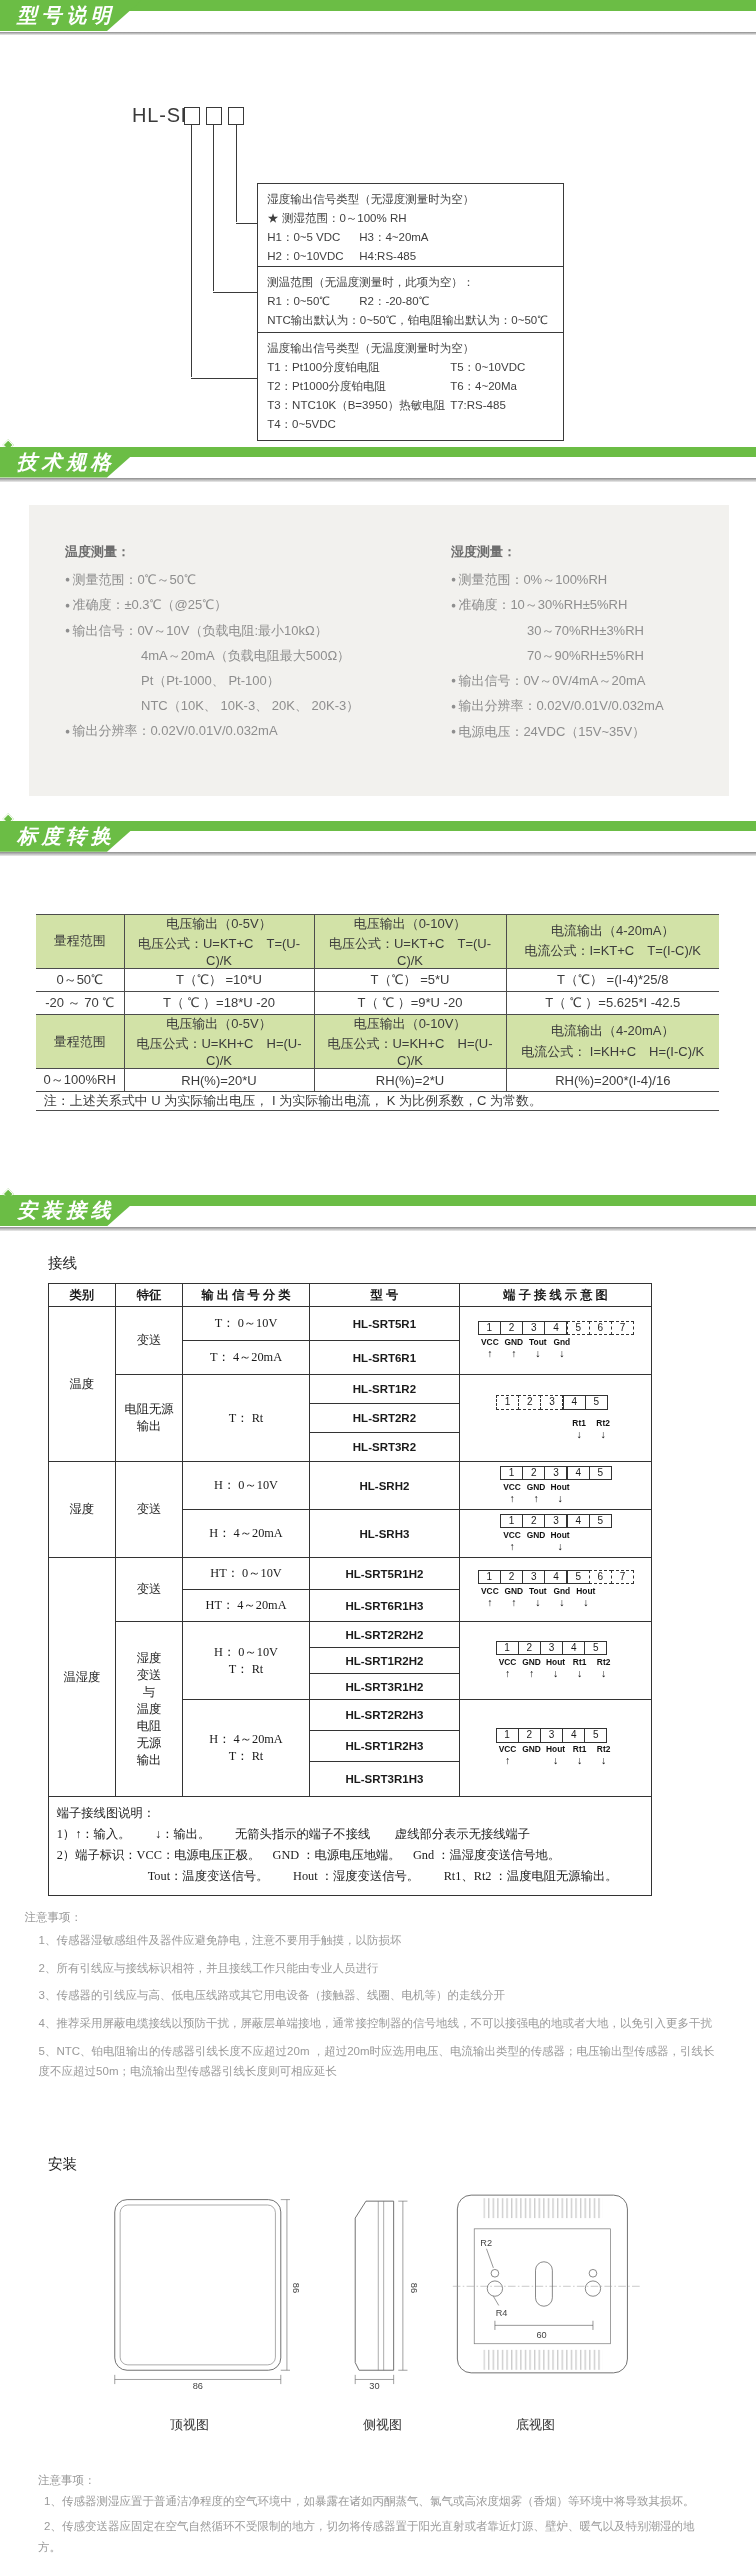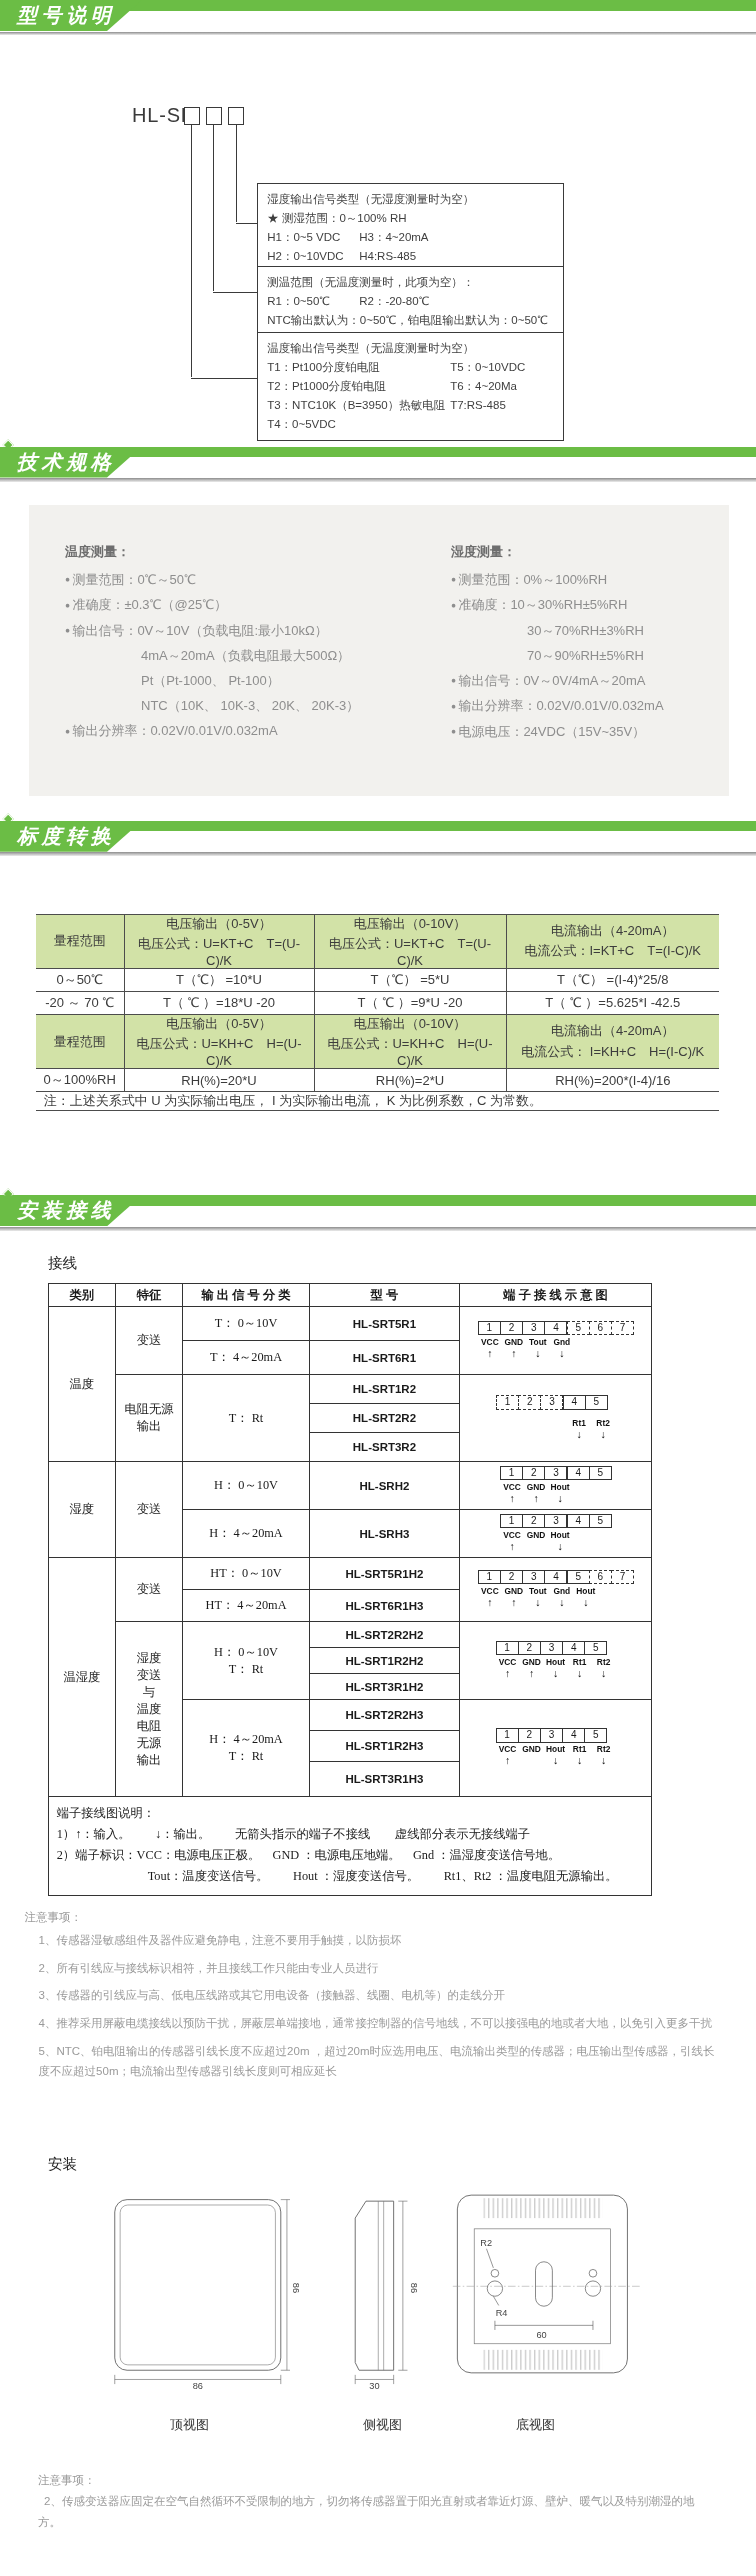--- a/index.html
+++ b/index.html
@@ -457,17 +457,18 @@
       <text x="118" y="194" text-anchor="middle">60</text>
     </svg>
 
     <div class="figcap" style="left:170px;">顶视图</div>
     <div class="figcap" style="left:363px;">侧视图</div>
     <div class="figcap" style="left:516px;">底视图</div>
   </div>
 
   <div class="notes2">
     <div class="title">注意事项：</div>
+    <div class="item">1、传感器测湿应置于普通洁净程度的空气环境中，如暴露在诸如丙酮蒸气、氯气或高浓度烟雾（香烟）等环境中将导致其损坏。</div>
     <div class="item">2、传感变送器应固定在空气自然循环不受限制的地方，切勿将传感器置于阳光直射或者靠近灯源、壁炉、暖气以及特别潮湿的地方。</div>
   </div>
 
 </div>
 
 
 </body></html>

